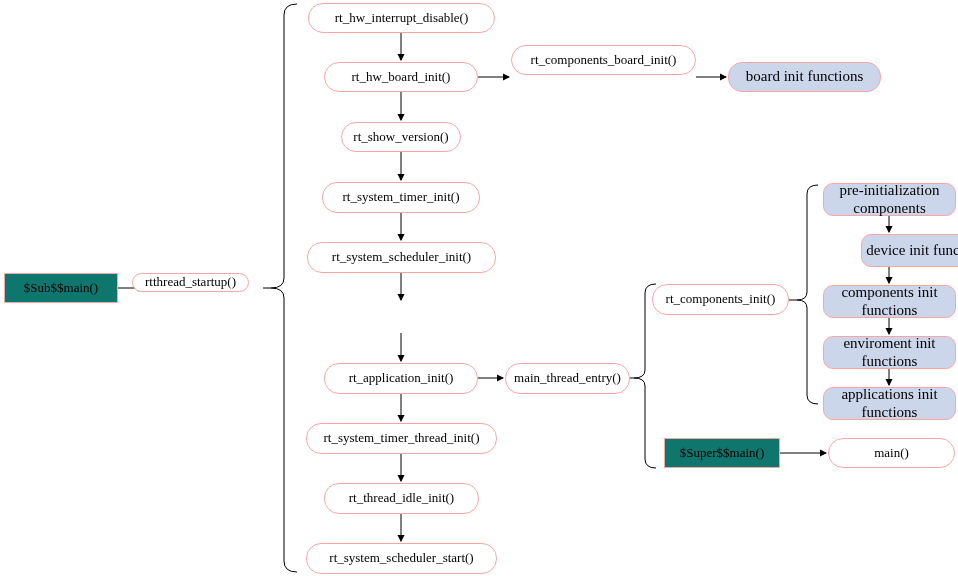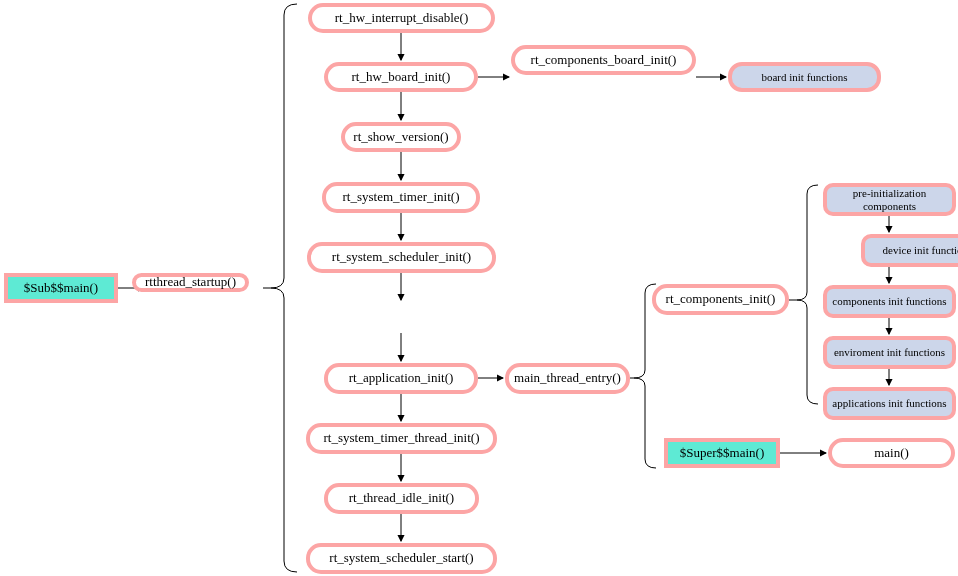--- a/index.html
+++ b/index.html
@@ -17,33 +17,33 @@
     left: 0; top: 0;
     width: 958px; height: 576px;
   }
   .edge { stroke: #000000; stroke-width: 1; fill: none; }
   .node {
     position: absolute;
     display: flex;
     align-items: center;
     justify-content: center;
     text-align: center;
-    border: 4px solid #fca5a5;
+    border: 1px solid #fca5a5;
     background: #ffffff;
     font-size: 13px;
     line-height: 1.15;
     white-space: nowrap;
     color: #000000;
   }
   .node.round { border-radius: 15px; }
-  .node.yellow { background: #5eead4; border-radius: 0; font-family: Liberation Serif, serif; }
+  .node.yellow { background: #0f766e; border-radius: 0; font-family: Liberation Serif, serif; }
   .node.blue {
     background: #ccd6ea;
     border-radius: 10px;
-    font-size: 11px;
+    font-size: 15px;
     white-space: normal;
     padding: 1px 4px;
   }
 </style>
 </head>
 <body>
 
 <div class="canvas">
 
   <svg class="edges" viewBox="0 0 958 576">

